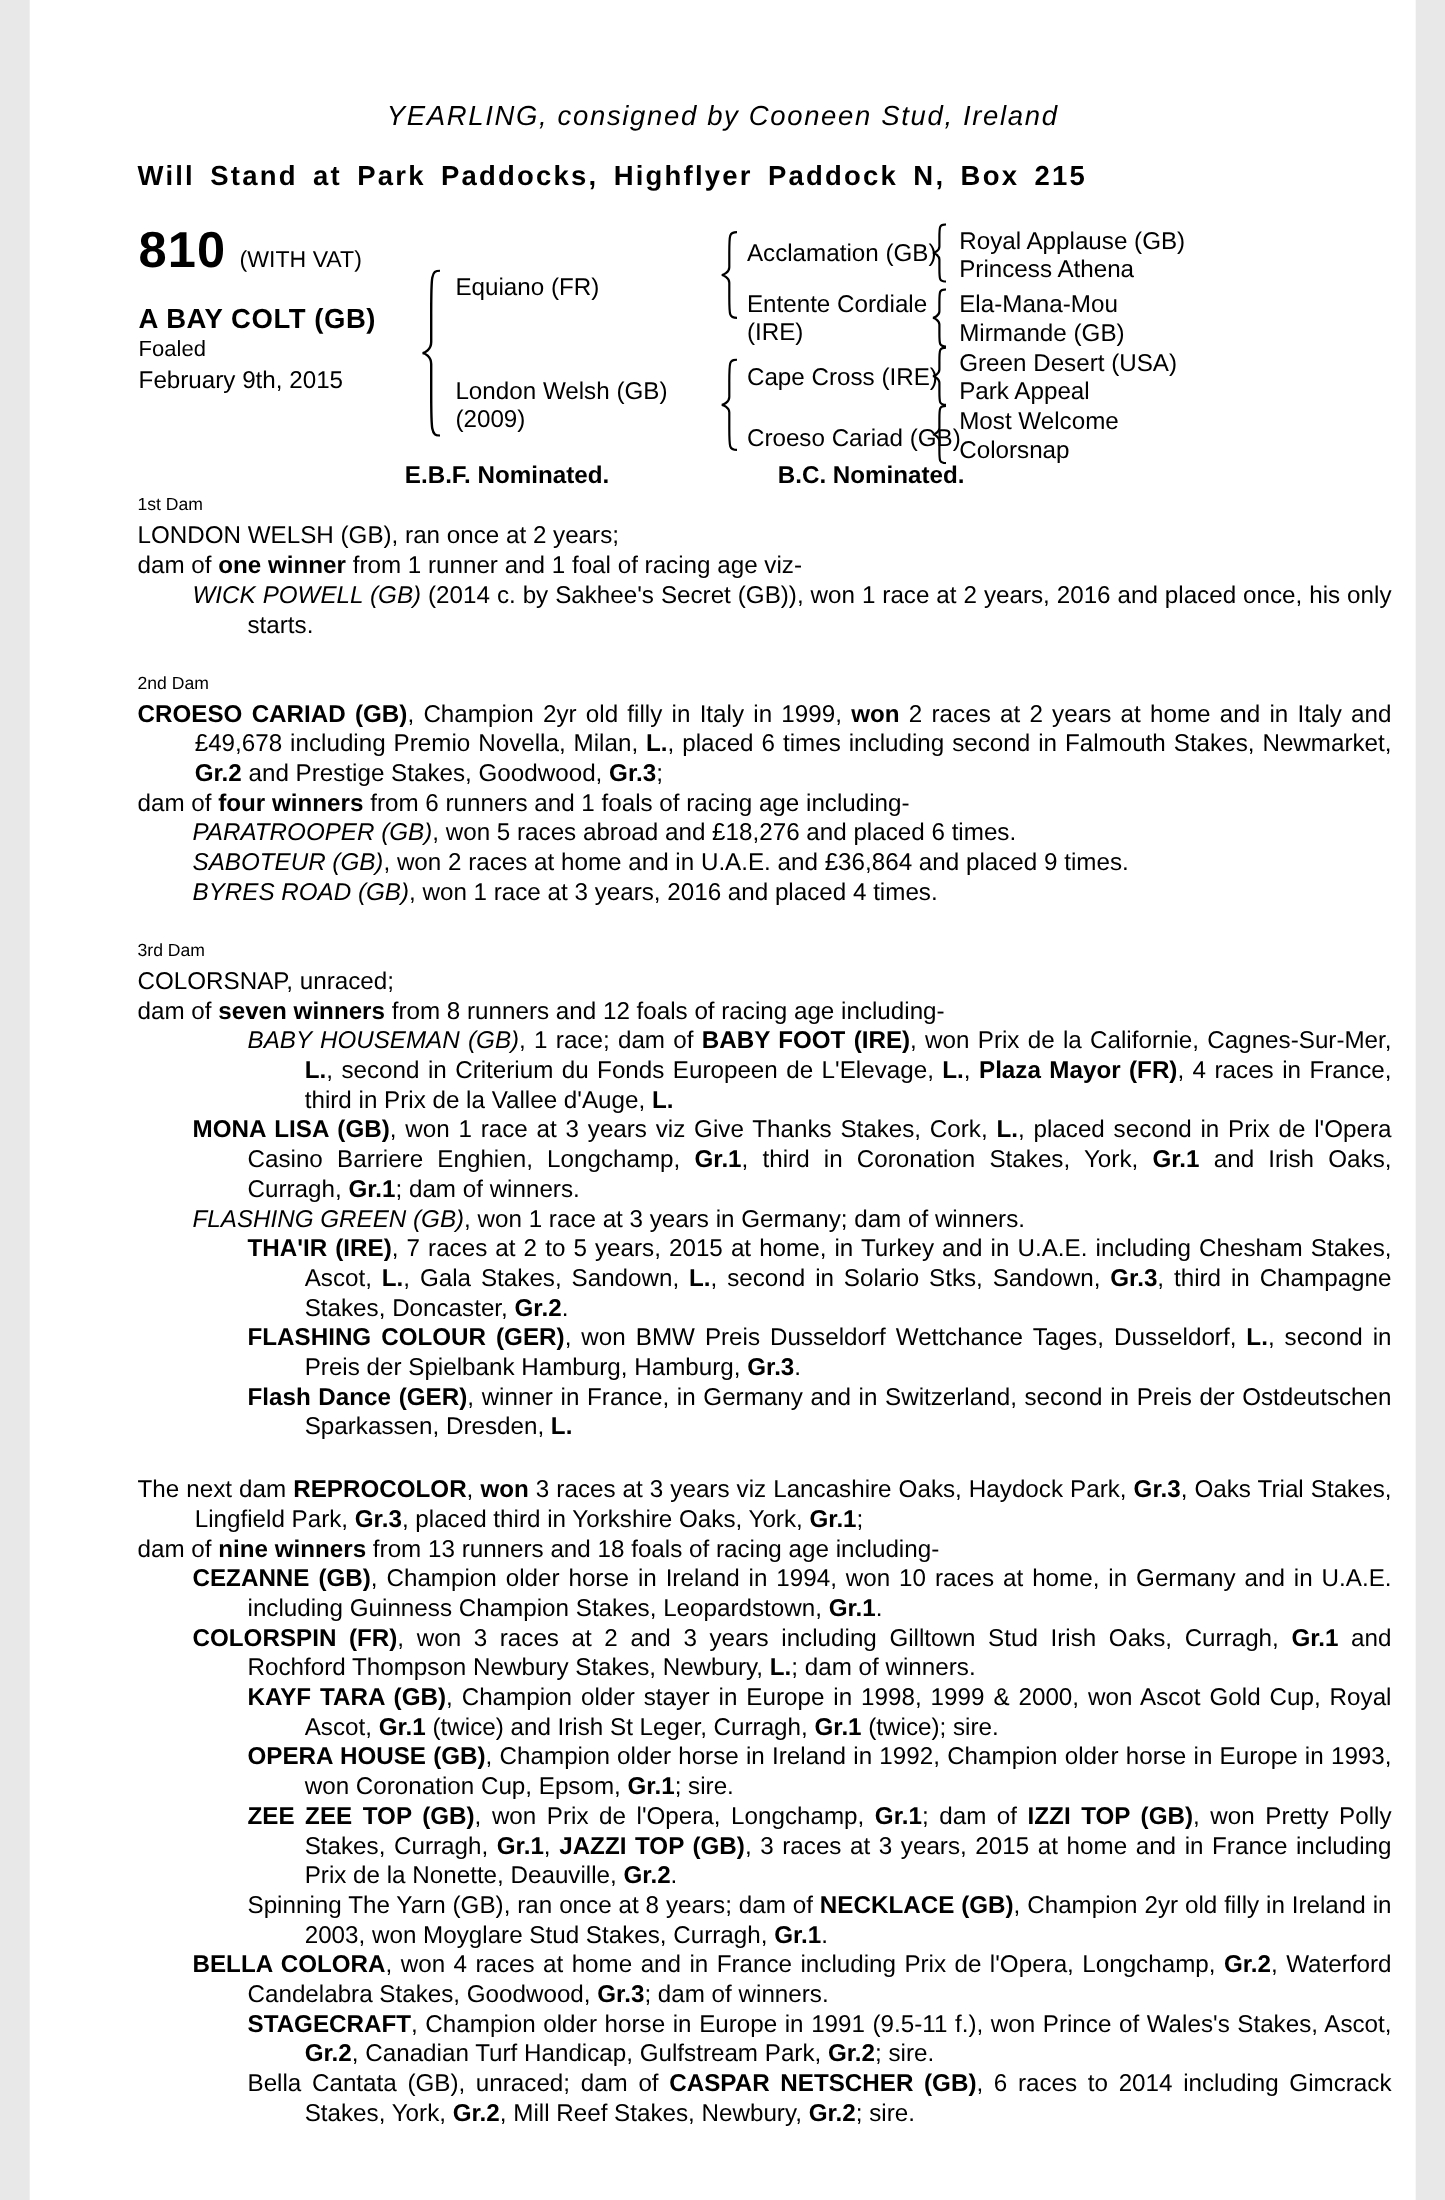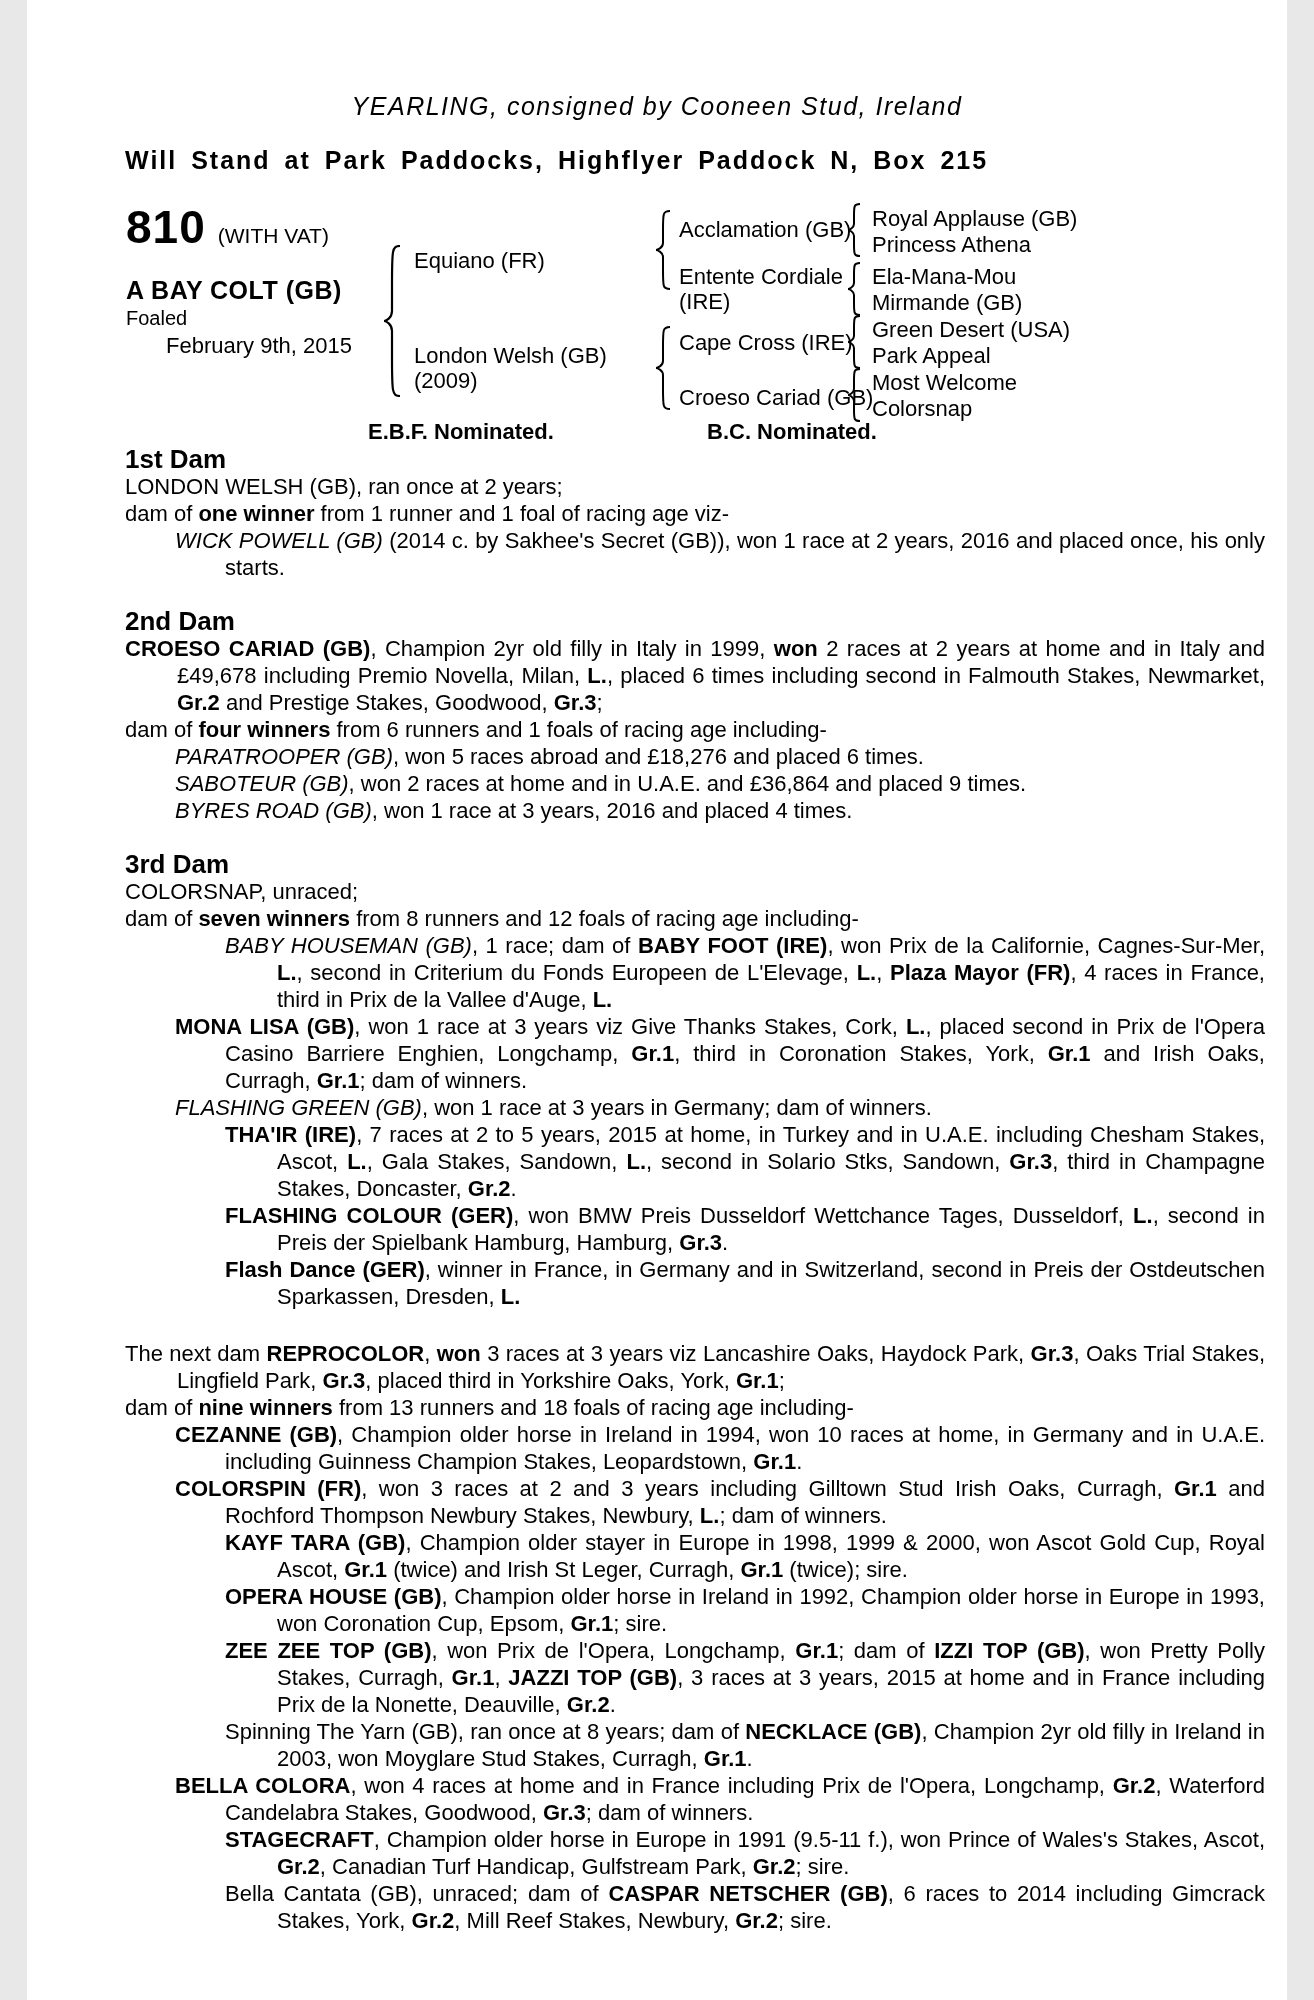--- a/index.html
+++ b/index.html
@@ -30,33 +30,33 @@
     position:absolute;top:203px;left:99px;
     display:flex;align-items:baseline;
   }
   .lot-number{font-size:46px;font-weight:bold;letter-spacing:1px;line-height:48px;}
   .vat-note{font-size:21px;margin-left:12px;}
   .colt-desc{
     position:absolute;top:276px;left:99px;
     font-weight:bold;font-size:25px;letter-spacing:.5px;white-space:nowrap;
   }
   .foaled-label{position:absolute;top:307px;left:99px;font-size:20px;}
-  .foaled-date{position:absolute;top:333px;left:99px;font-size:22px;white-space:nowrap;margin-left:40px;}
+  .foaled-date{position:absolute;top:333px;left:99px;font-size:22px;white-space:nowrap;}
   
   .ped{position:absolute;font-size:22px;line-height:25px;white-space:nowrap;}
   .ped span{display:block;}
   .brace{position:absolute;}
   .nominated{position:absolute;font-weight:bold;font-size:22px;white-space:nowrap;}
   
   .catalog{
     position:absolute;top:446px;left:98px;width:1140px;
     font-size:22px;line-height:27px;
   }
   .dam-heading{
-    font-size:26px;font-weight:bold;margin:27px 0 0 0;line-height:27px;
+    font-size:16px;font-weight:normal;margin:27px 0 0 0;line-height:27px;
   }
   .dam-section:first-child .dam-heading{margin-top:0;}
   .para{margin:0;text-align:justify;}
   .lv0{padding-left:52px;text-indent:-52px;}
   .lv1{padding-left:100px;text-indent:-50px;}
   .lv2{padding-left:152px;text-indent:-52px;}
   .next-dam{margin-top:30px;}
 </style>
 </head>
 <body>

